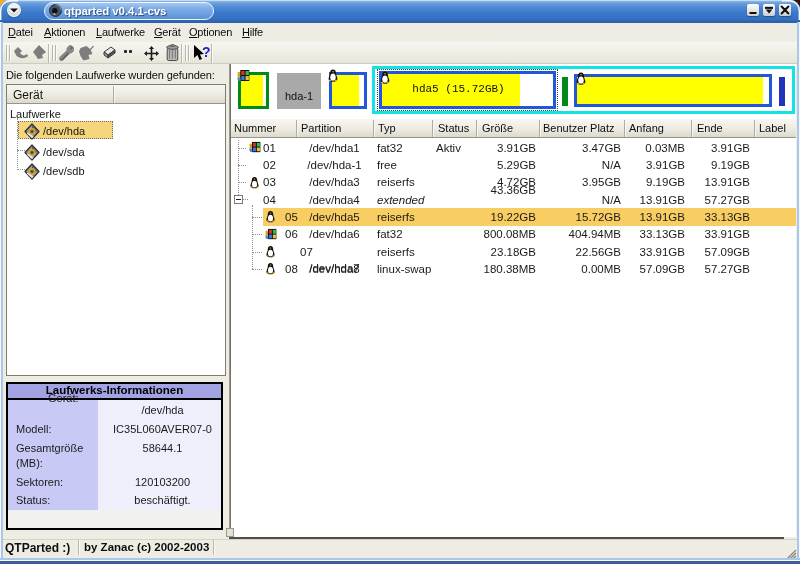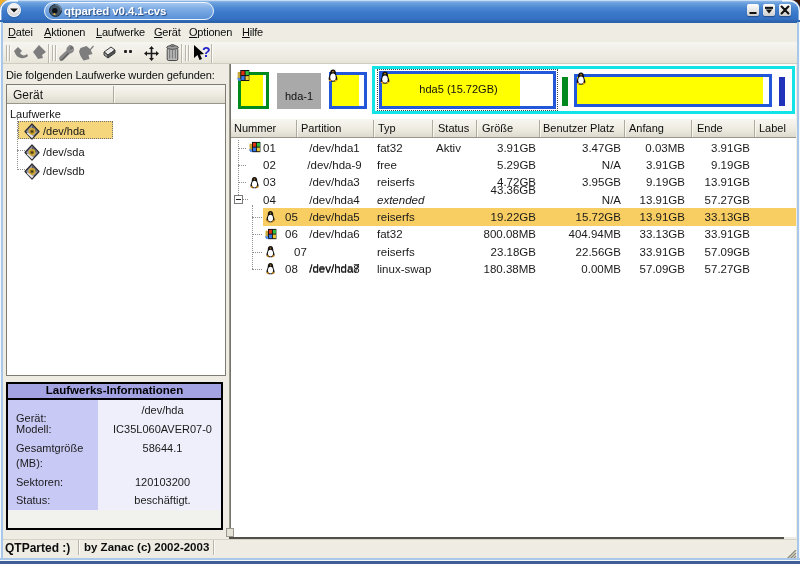--- a/index.html
+++ b/index.html
@@ -210,21 +210,21 @@
       <circle cx="8" cy="8.5" r="2.1" fill="#8a7322"></circle>
       <circle cx="8" cy="8.5" r="0.9" fill="#3c3214"></circle>
       <path d="M3.6 9.6 L9.6 13.6 L8 15.2 L2.8 10.4 Z" fill="#e4e4ea"></path>
     </svg>
     <div class="abs t12" style="left:36px;top:80px;">/dev/sdb</div>
   </div>
   <div class="abs" id="info">
     <div class="abs" id="infohdr">Laufwerks-Informationen</div>
     <div class="abs" style="left:0;top:16px;width:90px;height:110px;background:#c9c9f6;"></div>
     <div class="abs" style="left:0;top:126px;width:213px;height:18px;background:#f1f1ee;"></div>
-    <div class="ilab" style="top:28px;">Gerät:</div>
+    <div class="ilab" style="top:8px;margin-left:32px;">Gerät:</div>
     <div class="ilab" style="top:39px;">Modell:</div>
     <div class="ilab" style="top:58px;">Gesamtgröße</div>
     <div class="ilab" style="top:73px;">(MB):</div>
     <div class="ilab" style="top:92px;">Sektoren:</div>
     <div class="ilab" style="top:110px;">Status:</div>
     <div class="ival" style="top:20px;">/dev/hda</div>
     <div class="ival" style="top:39px;">IC35L060AVER07-0</div>
     <div class="ival" style="top:58px;">58644.1</div>
     <div class="ival" style="top:92px;">120103200</div>
     <div class="ival" style="top:110px;">beschäftigt.</div>
@@ -260,21 +260,21 @@
   <div class="abs pbox" style="left:377px;top:69px;width:181px;height:42px;border:1px dotted #444;"></div>
   <div class="abs pbox" style="left:379px;top:71px;width:177px;height:38px;background:#ffff00;border:3px solid #2257da;"></div>
   <div class="abs pbox" style="left:520px;top:74px;width:33px;height:32px;background:#fff;"></div>
   <svg class="abs" style="left:380px;top:71px" width="10" height="13" viewBox="0 0 12 16">
     <path d="M6 0.5 C8.6 0.5 9.6 2.6 9.6 5 C9.6 7.5 11.4 9.8 11.4 12.2 C11.4 14.6 9.2 15.6 6 15.6 C2.8 15.6 0.6 14.6 0.6 12.2 C0.6 9.8 2.4 7.5 2.4 5 C2.4 2.6 3.4 0.5 6 0.5 Z" fill="#111"></path>
     <path d="M6 5.6 C8 5.6 9.4 7.6 9.4 10.2 C9.4 13 8 14.6 6 14.6 C4 14.6 2.6 13 2.6 10.2 C2.6 7.6 4 5.6 6 5.6 Z" fill="#fff"></path>
     <path d="M4.6 3.4 l1.4 0.9 l1.4 -0.9 l-1.4 -0.8 Z" fill="#f0a020"></path>
     <path d="M0.8 13.4 l2.6 -0.4 l0.6 1.8 l-2.8 0.4 Z" fill="#f0a020"></path>
     <path d="M11.2 13.4 l-2.6 -0.4 l-0.6 1.8 l2.8 0.4 Z" fill="#f0a020"></path>
   </svg>
-  <div class="abs ptext" style="left:379px;top:83px;width:159px;">hda5 (15.72GB)</div>
+  <div class="abs ptext" style="left:379px;top:83px;width:159px;font-family:Liberation Mono, monospace;">hda5 (15.72GB)</div>
   <div class="abs pbox" style="left:562px;top:77px;width:6px;height:29px;background:#00891c;"></div>
   <div class="abs pbox" style="left:574px;top:74px;width:198px;height:33px;background:#ffff00;border:3px solid #2257da;"></div>
   <div class="abs pbox" style="left:763px;top:77px;width:6px;height:27px;background:#fff;"></div>
   <svg class="abs" style="left:576px;top:72px" width="10" height="13" viewBox="0 0 12 16">
     <path d="M6 0.5 C8.6 0.5 9.6 2.6 9.6 5 C9.6 7.5 11.4 9.8 11.4 12.2 C11.4 14.6 9.2 15.6 6 15.6 C2.8 15.6 0.6 14.6 0.6 12.2 C0.6 9.8 2.4 7.5 2.4 5 C2.4 2.6 3.4 0.5 6 0.5 Z" fill="#111"></path>
     <path d="M6 5.6 C8 5.6 9.4 7.6 9.4 10.2 C9.4 13 8 14.6 6 14.6 C4 14.6 2.6 13 2.6 10.2 C2.6 7.6 4 5.6 6 5.6 Z" fill="#fff"></path>
     <path d="M4.6 3.4 l1.4 0.9 l1.4 -0.9 l-1.4 -0.8 Z" fill="#f0a020"></path>
     <path d="M0.8 13.4 l2.6 -0.4 l0.6 1.8 l-2.8 0.4 Z" fill="#f0a020"></path>
     <path d="M11.2 13.4 l-2.6 -0.4 l-0.6 1.8 l2.8 0.4 Z" fill="#f0a020"></path>
   </svg>
@@ -361,25 +361,25 @@
     <path d="M0.8 13.4 l2.6 -0.4 l0.6 1.8 l-2.8 0.4 Z" fill="#f0a020"></path>
     <path d="M11.2 13.4 l-2.6 -0.4 l-0.6 1.8 l2.8 0.4 Z" fill="#f0a020"></path>
   </svg>
 
   <span class="num" style="left:263px;top:142px;">01</span>
   <span class="num" style="left:263px;top:159px;">02</span>
   <span class="num" style="left:263px;top:176px;">03</span>
   <span class="num" style="left:263px;top:194px;">04</span>
   <span class="num" style="left:285px;top:211px;">05</span>
   <span class="num" style="left:285px;top:228px;">06</span>
-  <span class="num" style="left:281px;top:246px;padding-left:13px;">07</span>
+  <span class="num" style="left:287px;top:246px;padding-left:13px;">07</span>
   <span class="num" style="left:285px;top:263px;">08</span>
 
   <span class="cc" style="left:296px;top:142px;width:77px;">/dev/hda1</span>
-  <span class="cc" style="left:296px;top:159px;width:77px;">/dev/hda-9</span>
+  <span class="cc" style="left:296px;top:159px;width:77px;">/dev/hda-1</span>
   <span class="cc" style="left:296px;top:176px;width:77px;">/dev/hda3</span>
   <span class="cc" style="left:296px;top:194px;width:77px;">/dev/hda4</span>
   <span class="cc" style="left:296px;top:211px;width:77px;">/dev/hda5</span>
   <span class="cc" style="left:296px;top:228px;width:77px;">/dev/hda6</span>
   <span class="cc" style="left:296px;top:262px;width:77px;">/dev/hda7</span>
   <span class="cc" style="left:296px;top:263px;width:77px;">/dev/hda8</span>
 
   <span class="num" style="left:377px;top:142px;">fat32</span>
   <span class="num" style="left:377px;top:159px;">free</span>
   <span class="num" style="left:377px;top:176px;">reiserfs</span>

